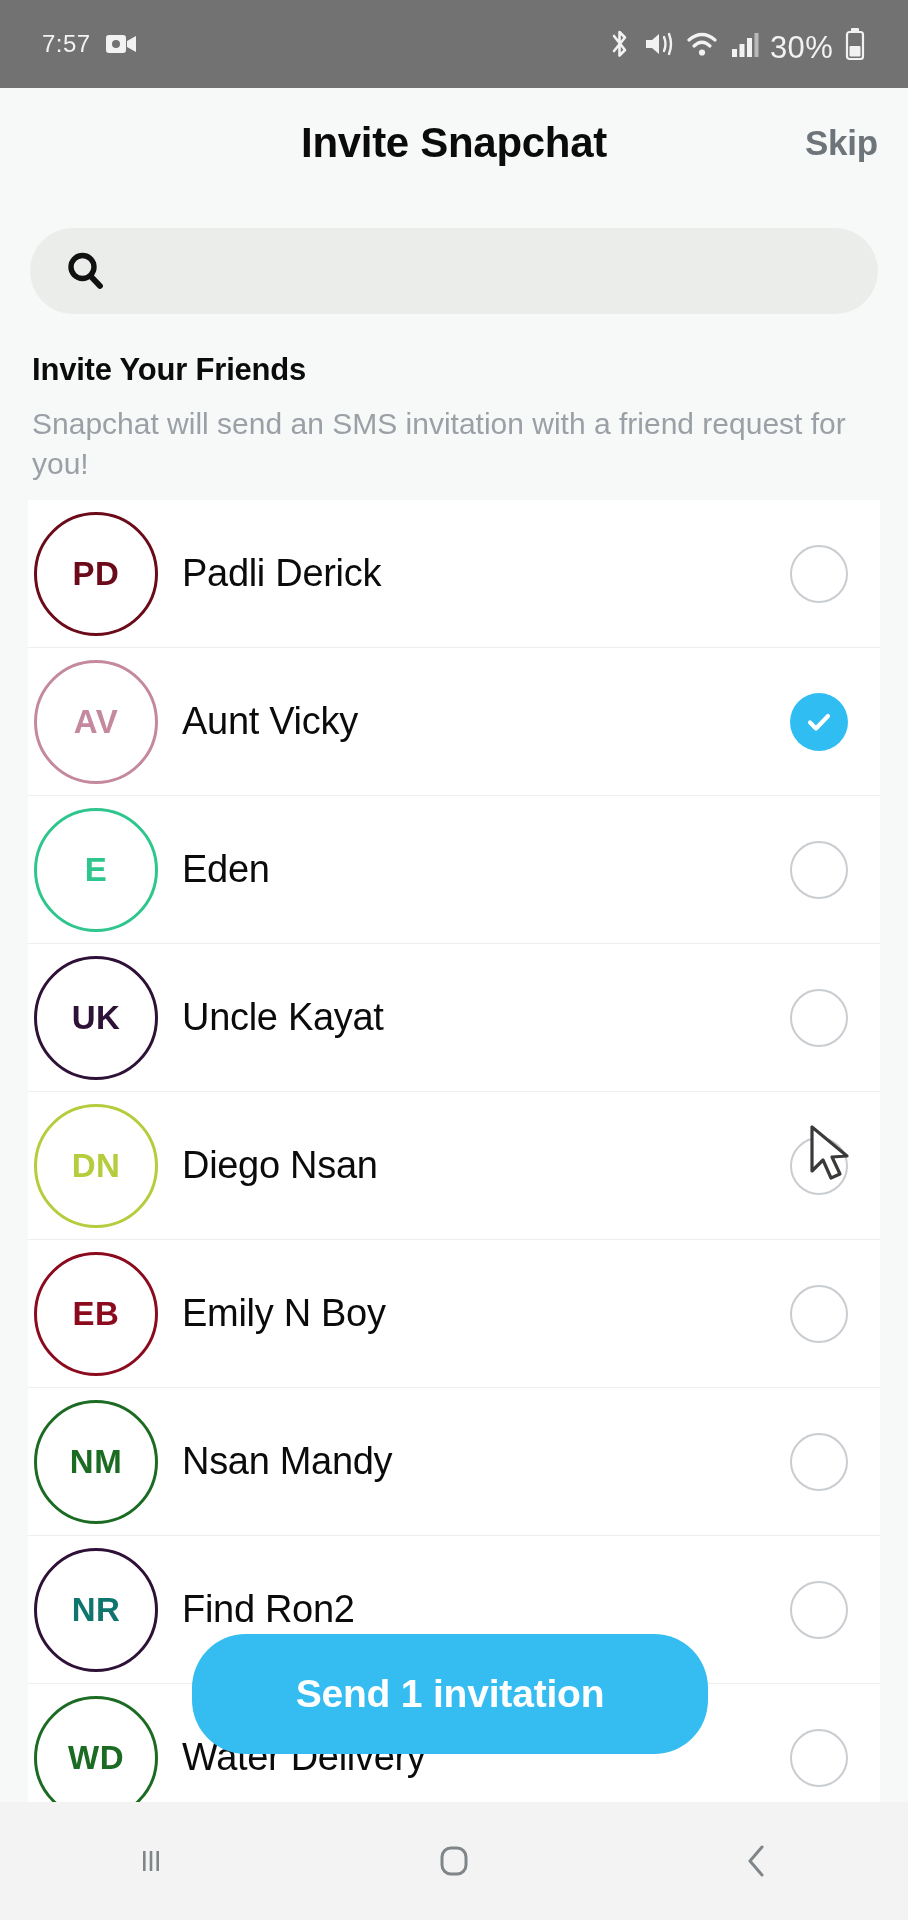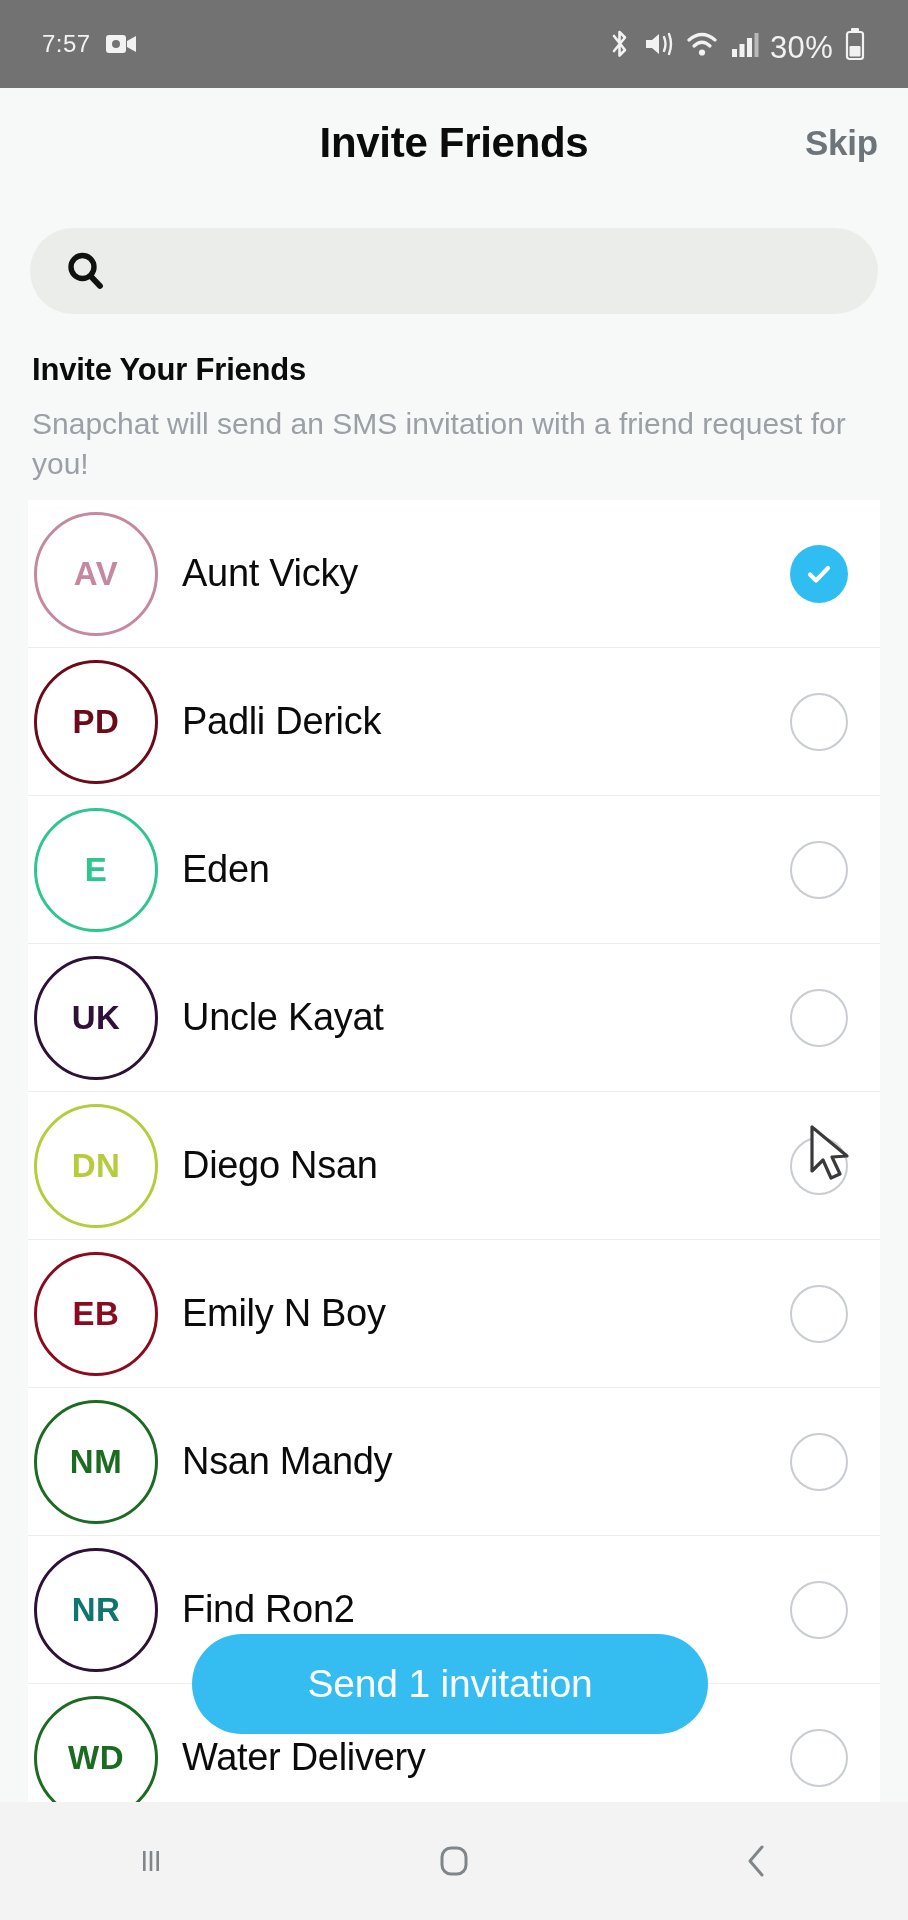--- a/index.html
+++ b/index.html
@@ -87,24 +87,24 @@
   }
   .radio.checked {
     border:none; background:#30BDF2;
     display:flex; align-items:center; justify-content:center;
   }
   .radio.checked svg { display:block; }
 
   
   .send-btn {
     position:absolute; left:192px; top:1634px;
-    width:516px; height:100px; border-radius:54px;
+    width:516px; height:120px; border-radius:54px;
     background:#35BDF2;
     display:flex; align-items:center; justify-content:center;
-    color:#ffffff; font-size:39px; font-weight:400; letter-spacing:-0.2px;
+    color:#ffffff; font-size:39px; font-weight:700; letter-spacing:-0.2px;
     cursor:pointer;
   }
 
   
   .navbar {
     position:absolute; bottom:0; left:0; width:908px; height:118px;
     background:#F2F3F2; display:flex; align-items:center;
   }
   .nav-item { flex:1; display:flex; align-items:center; justify-content:center; }
 
@@ -160,56 +160,56 @@
         <svg width="22" height="34" viewBox="0 0 22 34">
             <rect x="7" y="1" width="8" height="4" rx="1" fill="#f2f2f2"></rect>
             <rect x="3" y="5" width="16" height="27" rx="2.5" stroke="#f2f2f2" stroke-width="2.2" fill="none"></rect>
             <rect x="5.5" y="19" width="11" height="10.5" rx="1" fill="#f2f2f2"></rect>
           </svg>
       </span>
     </div>
   </div>
 
   <div class="header">
-    <div class="header-title">Invite Friends</div>
+    <div class="header-title">Invite Snapchat</div>
     <div class="skip-btn">Skip</div>
   </div>
 
   <div class="search-wrap">
     <span class="icn">
       <svg width="44" height="44" viewBox="0 0 44 44">
           <circle cx="18.5" cy="18" r="11.5" stroke="#111111" stroke-width="5.4" fill="none"></circle>
           <line x1="26.5" y1="27" x2="36" y2="37" stroke="#111111" stroke-width="5.8" stroke-linecap="round"></line>
         </svg>
     </span>
   </div>
 
   <div class="sec-title">Invite Your Friends</div>
   <div class="sec-sub">Snapchat will send an SMS invitation with a friend request for you!</div>
 
   <div class="list" id="contact-list">
       <div class="row">
+        <div class="avatar" style="border-color: rgb(107, 10, 24);">
+          <span style="color: rgb(107, 10, 24);">PD</span>
+        </div>
+        <div class="row-name">Padli Derick</div>
+        <div class="radio"></div>
+      </div>
+      <div class="row">
         <div class="avatar" style="border-color: rgb(197, 137, 159);">
           <span style="color: rgb(197, 137, 159);">AV</span>
         </div>
         <div class="row-name">Aunt Vicky</div>
         <div class="radio checked">
           <svg width="34" height="34" viewBox="0 0 34 34">
             <path d="M8 17.5 L14 23.5 L26 11" stroke="#ffffff" stroke-width="4.2" fill="none" stroke-linecap="round" stroke-linejoin="round"></path>
           </svg>
         </div>
       </div>
       <div class="row">
-        <div class="avatar" style="border-color: rgb(107, 10, 24);">
-          <span style="color: rgb(107, 10, 24);">PD</span>
-        </div>
-        <div class="row-name">Padli Derick</div>
-        <div class="radio"></div>
-      </div>
-      <div class="row">
         <div class="avatar" style="border-color: rgb(47, 198, 142);">
           <span style="color: rgb(47, 198, 142);">E</span>
         </div>
         <div class="row-name">Eden</div>
         <div class="radio"></div>
       </div>
       <div class="row">
         <div class="avatar" style="border-color: rgb(46, 17, 54);">
           <span style="color: rgb(46, 17, 54);">UK</span>
         </div>

